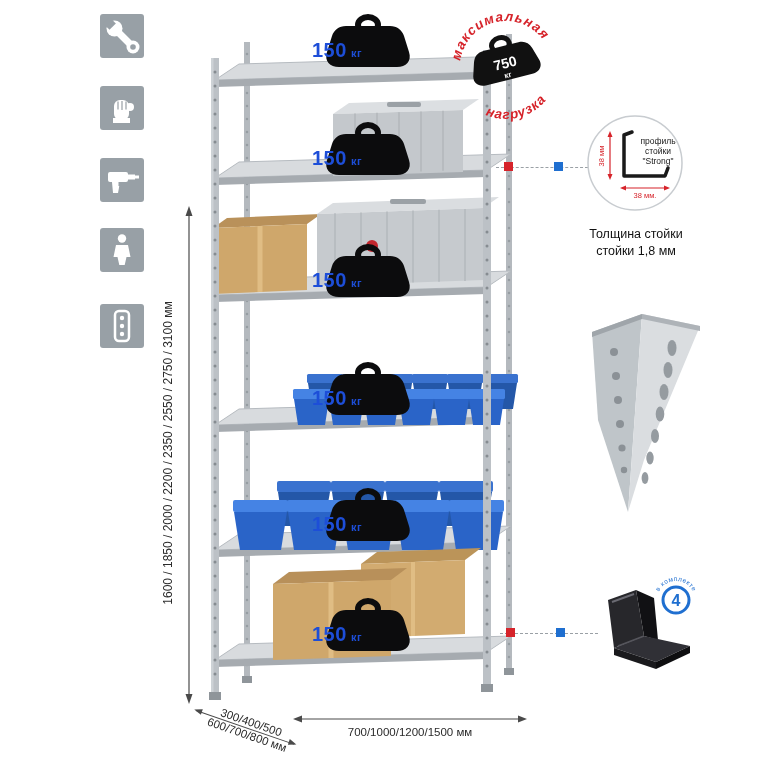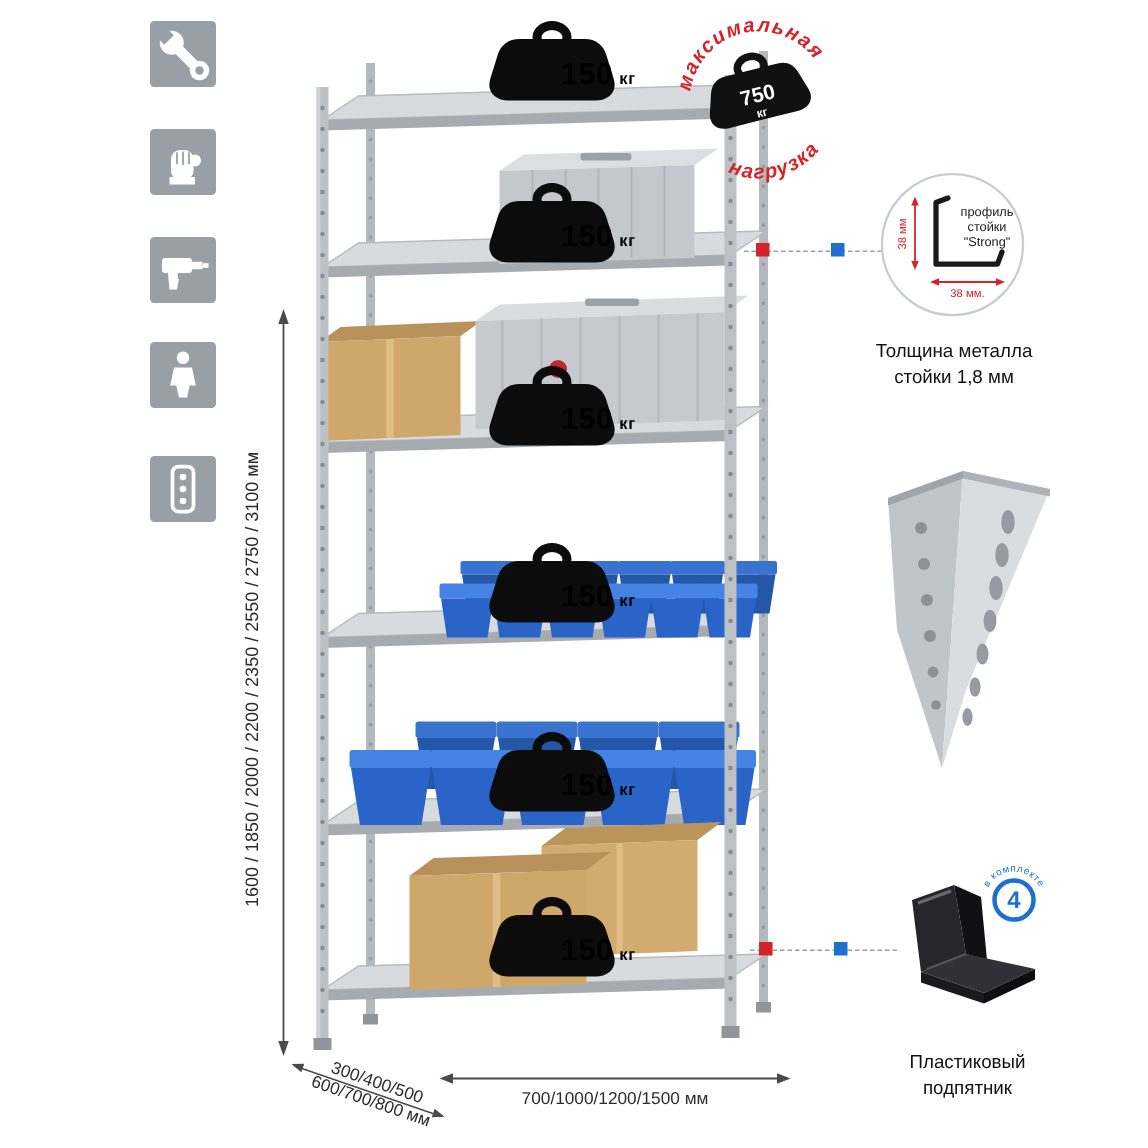--- a/index.html
+++ b/index.html
@@ -7,21 +7,21 @@
   .stage{position:relative;width:765px;height:765px;background:#fff;overflow:hidden;}
   .abs{position:absolute;}
   svg text{font-family:"Liberation Sans",sans-serif;}
 
   
   .tile{position:absolute;left:100px;width:44px;height:44px;background:#98a0a6;border-radius:3px;}
 
   
   .weight{position:absolute;width:112px;height:58px;}
   .weight svg{position:absolute;inset:0;width:100%;height:100%;}
-  .wlabel{position:absolute;left:0;right:0;top:25px;text-align:right;color:#000000;font-weight:bold;font-size:20px;letter-spacing:.5px;}
+  .wlabel{position:absolute;left:0;right:0;top:25px;text-align:left;color:#1d4ed8;font-weight:bold;font-size:20px;letter-spacing:.5px;}
   .wunit{font-size:11px;margin-left:4px;}
 
   
   .dash-line{position:absolute;height:0;border-top:1px dashed #9aa0a5;}
   .sq{position:absolute;width:9px;height:9px;}
   .sq.red{background:#d6232a;}
   .sq.blue{background:#1f6fd0;}
 
   
   .caption{position:absolute;text-align:center;color:#111;font-size:12.5px;line-height:17px;}
@@ -267,21 +267,21 @@
     <text x="18" y="42" transform="rotate(-90 18 42)" text-anchor="middle" font-size="7.5" fill="#d6232a">38 мм</text>
     <line x1="39" y1="74" x2="79" y2="74" stroke="#d6232a" stroke-width="1.2"></line>
     <polygon points="34,74 40,71.5 40,76.5" fill="#d6232a"></polygon>
     <polygon points="84,74 78,71.5 78,76.5" fill="#d6232a"></polygon>
     <text x="59" y="84" text-anchor="middle" font-size="7.5" fill="#d6232a">38 мм.</text>
     <text x="72" y="30" text-anchor="middle" font-size="8.5" fill="#1a1a1a">профиль</text>
     <text x="72" y="40" text-anchor="middle" font-size="8.5" fill="#1a1a1a">стойки</text>
     <text x="72" y="50" text-anchor="middle" font-size="8.5" fill="#1a1a1a">"Strong"</text>
   </svg>
   <div class="caption" style="left:566px;top:226px;width:140px">
-    <span>Толщина металла</span><br>
+    <span>Толщина стойки</span><br>
     <span>стойки 1,8 мм</span>
   </div>
 
   <svg class="abs" style="left:584px;top:300px" width="126" height="232" viewBox="0 0 126 232">
     <polygon points="8,32 58,14 44,212 14,120" fill="#bfc5c9"></polygon>
     <polygon points="58,14 116,26 60,160 44,212" fill="#dadde0"></polygon>
     <polygon points="8,32 58,14 58,19 8,37" fill="#9fa5aa"></polygon>
     <polygon points="58,14 116,26 116,31 58,19" fill="#aeb3b8"></polygon>
     <circle cx="30" cy="52" r="4" fill="#8b9196"></circle>
     <circle cx="32" cy="76" r="4" fill="#8b9196"></circle>
@@ -308,24 +308,20 @@
     <path d="M26 68 l26 -10" stroke="#55555c" stroke-width="1.5" fill="none"></path>
   </svg>
   <svg class="abs" style="left:652px;top:572px" width="48" height="48" viewBox="0 0 48 48">
     <path id="bArc" d="M 5 28 A 19 19 0 0 1 43 28" fill="none"></path>
     <text font-size="6.5" fill="#1f6fd0" letter-spacing=".5">
       <textPath href="#bArc" startOffset="50%" text-anchor="middle">в комплекте</textPath>
     </text>
     <circle cx="24" cy="28" r="13" fill="#fff" stroke="#1f6fd0" stroke-width="3"></circle>
     <text x="24" y="33.5" text-anchor="middle" fill="#1f6fd0" font-size="16" font-weight="bold">4</text>
   </svg>
-  <div class="caption" style="left:575px;top:700px;width:140px">
-    <span>Пластиковый</span><br>
-    <span>подпятник</span>
-  </div>
 
   <svg class="abs" style="left:178px;top:205px" width="22" height="500" viewBox="0 0 22 500">
     <line x1="11" y1="9" x2="11" y2="491" stroke="#4a4a4a" stroke-width="1.2"></line>
     <polygon points="11,1 7.5,11 14.5,11" fill="#4a4a4a"></polygon>
     <polygon points="11,499 7.5,489 14.5,489" fill="#4a4a4a"></polygon>
   </svg>
   <div class="hdim-label">1600 / 1850 / 2000 / 2200 / 2350 / 2550 / 2750 / 3100 мм</div>
 
   <svg class="abs" style="left:292px;top:712px" width="236" height="28" viewBox="0 0 236 28">
     <line x1="8" y1="7" x2="228" y2="7" stroke="#4a4a4a" stroke-width="1.2"></line>

